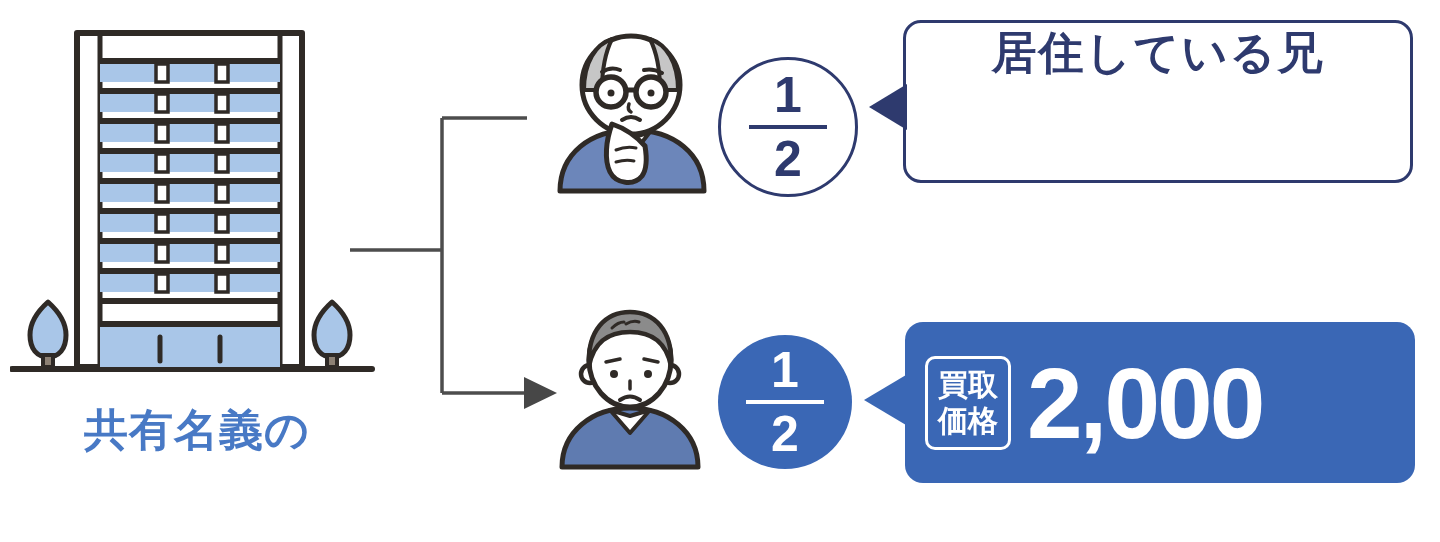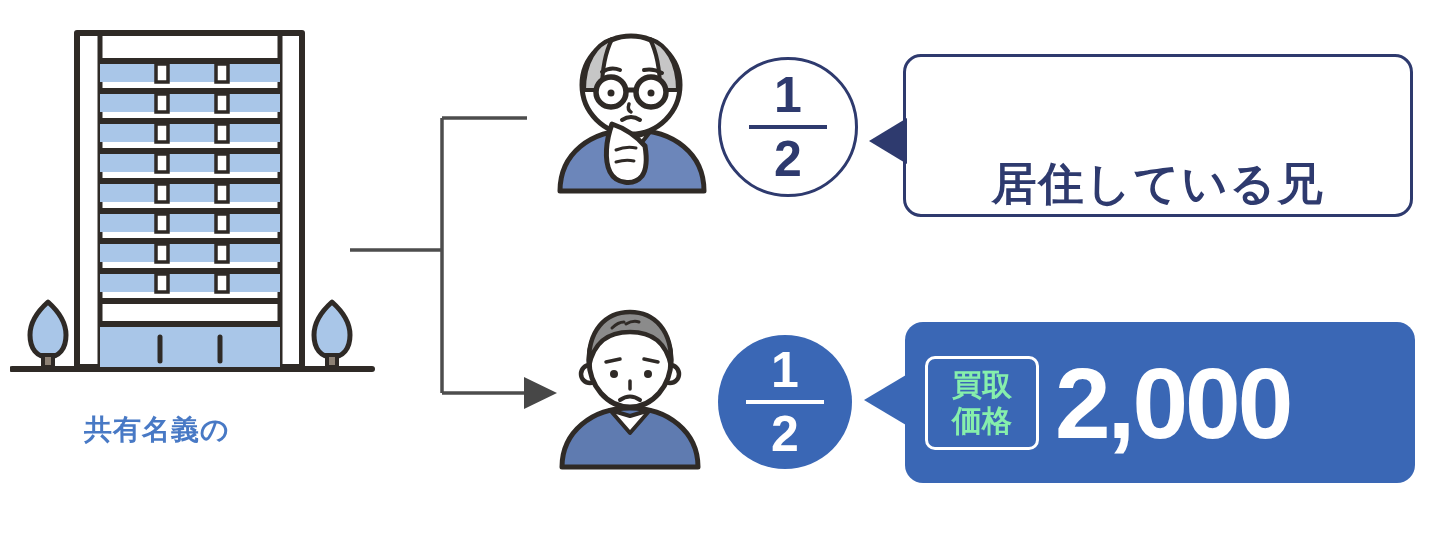--- a/index.html
+++ b/index.html
@@ -13,21 +13,21 @@
   html,body{margin:0;padding:0;background:#fff;}
   .canvas{
     position:relative;width:1440px;height:542px;background:#ffffff;overflow:hidden;
     font-family:"Liberation Sans","DejaVu Sans",sans-serif;
   }
   .abs{position:absolute;}
 
   
   .building-label{
     left:84px;top:406px;
-    font-size:28px;font-weight:bold;color:var(--labelblue);
+    font-size:44px;font-weight:bold;color:var(--labelblue);
     line-height:48px;letter-spacing:1px;
   }
 
   
   .fraction-circle{
     display:flex;flex-direction:column;align-items:center;justify-content:center;
     border-radius:50%;box-sizing:border-box;font-weight:bold;
   }
   .fraction-top{
     left:718px;top:57px;width:140px;height:140px;
@@ -37,23 +37,23 @@
     left:718px;top:335px;width:134px;height:134px;
     background:var(--blue);color:#fff;
   }
   .frac-num,.frac-den{font-size:50px;line-height:1;}
   .frac-bar{width:78px;height:4px;margin:5px 0;}
   .fraction-top .frac-bar{background:var(--navy);}
   .fraction-bottom .frac-bar{background:#fff;}
 
   
   .bubble{
-    left:903px;top:54px;width:510px;height:163px;box-sizing:border-box;
+    left:903px;top:20px;width:510px;height:163px;box-sizing:border-box;
     background:#fff;border:3.5px solid var(--navy);border-radius:18px;
-    display:flex;align-items:flex-end;justify-content:center;
+    display:flex;align-items:flex-start;justify-content:center;
   }
   .bubble-text{font-size:45px;font-weight:bold;color:var(--navy);letter-spacing:2px;}
   .bubble-pointer{
     position:absolute;left:-37px;top:61px;width:0;height:0;
     border-top:23px solid transparent;border-bottom:23px solid transparent;
     border-right:38px solid var(--navy);
   }
 
   
   .price-box{
@@ -61,21 +61,21 @@
     background:var(--blue);border-radius:18px;
     display:flex;align-items:center;padding-left:20px;
   }
   .price-pointer{
     position:absolute;left:-41px;top:53px;width:0;height:0;
     border-top:25px solid transparent;border-bottom:25px solid transparent;
     border-right:42px solid var(--blue);
   }
   .price-tag{
     box-sizing:border-box;border:3.5px solid #fff;border-radius:10px;
-    padding:8px 24px;color:#86efac;font-weight:bold;font-size:30px;
+    padding:8px 10px;color:#ffffff;font-weight:bold;font-size:30px;
     line-height:1.2;text-align:center;white-space:nowrap;
   }
   .price-amount{display:flex;align-items:baseline;margin-left:16px;color:#fff;font-weight:bold;}
   .price-value{font-size:100px;line-height:1;letter-spacing:-3px;}
   .price-unit{font-size:48px;line-height:1;margin-left:4px;letter-spacing:1px;}
 </style>
 </head>
 <body>
 
 <div class="canvas">

